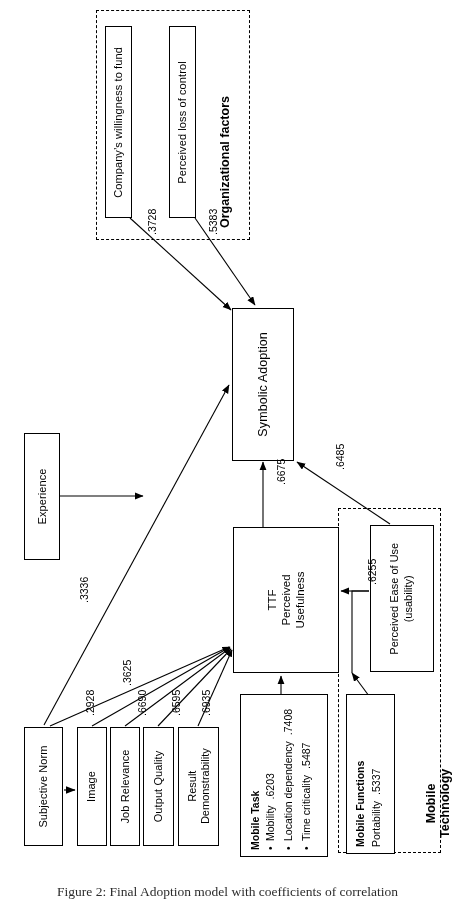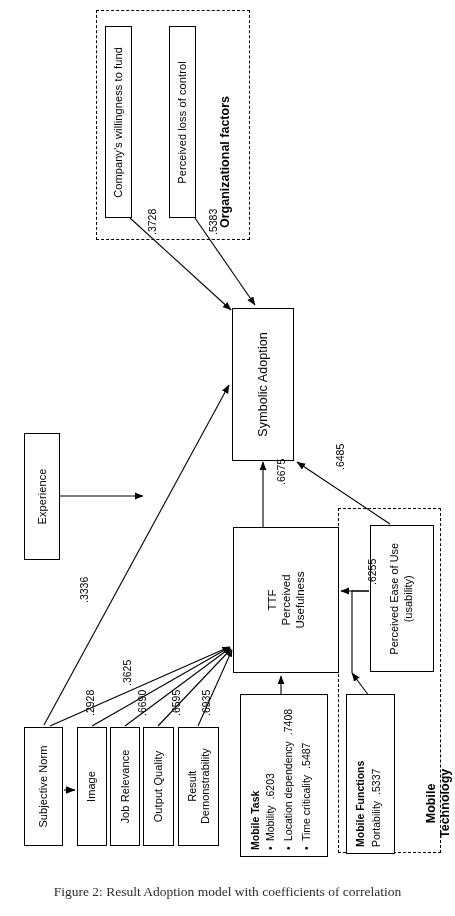--- a/index.html
+++ b/index.html
@@ -224,13 +224,13 @@
   </div>
 
   <span class="coef" style="left:84px;top:716px;">.2928</span>
   <span class="coef" style="left:121px;top:686px;">.3625</span>
   <span class="coef" style="left:136px;top:716px;">.6690</span>
   <span class="coef" style="left:170px;top:716px;">.6595</span>
   <span class="coef" style="left:200px;top:716px;">.6935</span>
 
 </div>
 
-<div class="caption">Figure 2:  Result Adoption model with coefficients of correlation</div>
+<div class="caption">Figure 2:  Final Adoption model with coefficients of correlation</div>
 
 </body></html>

